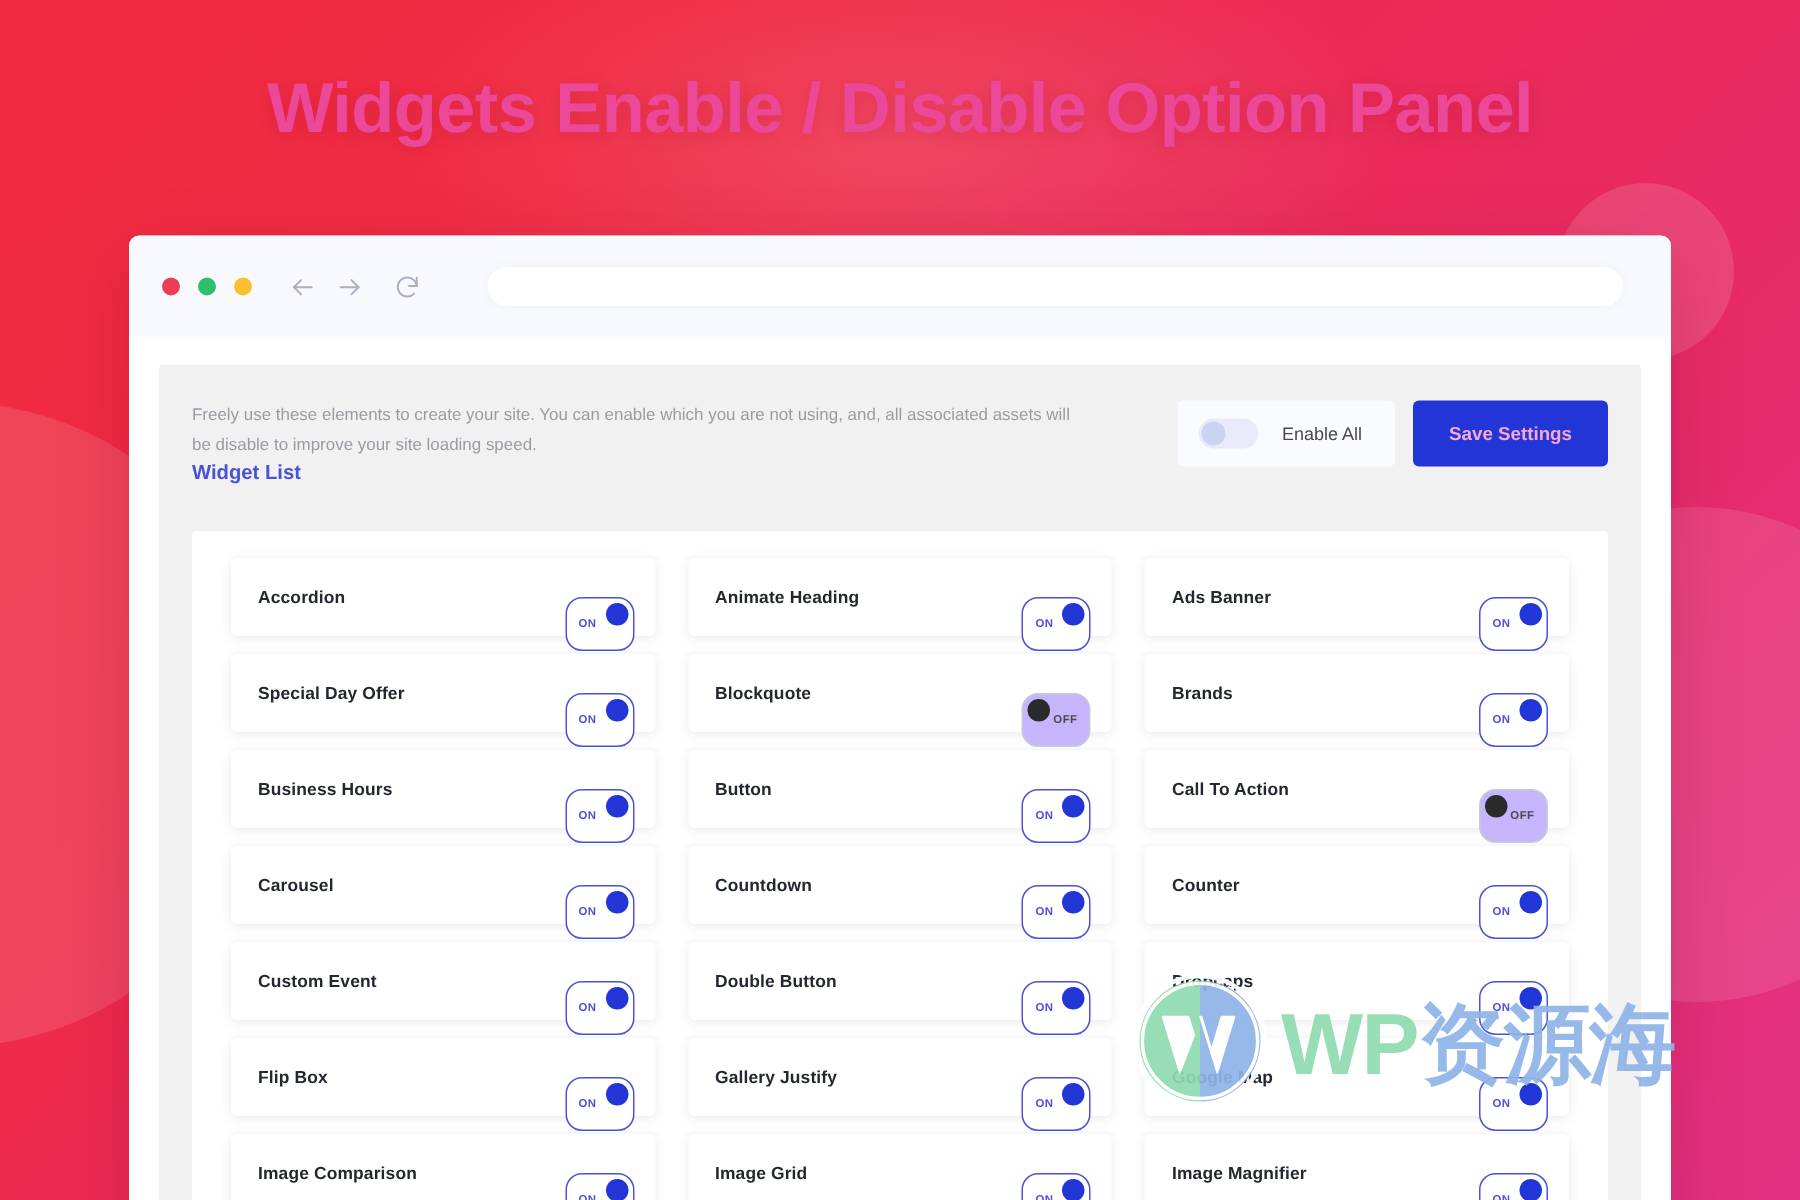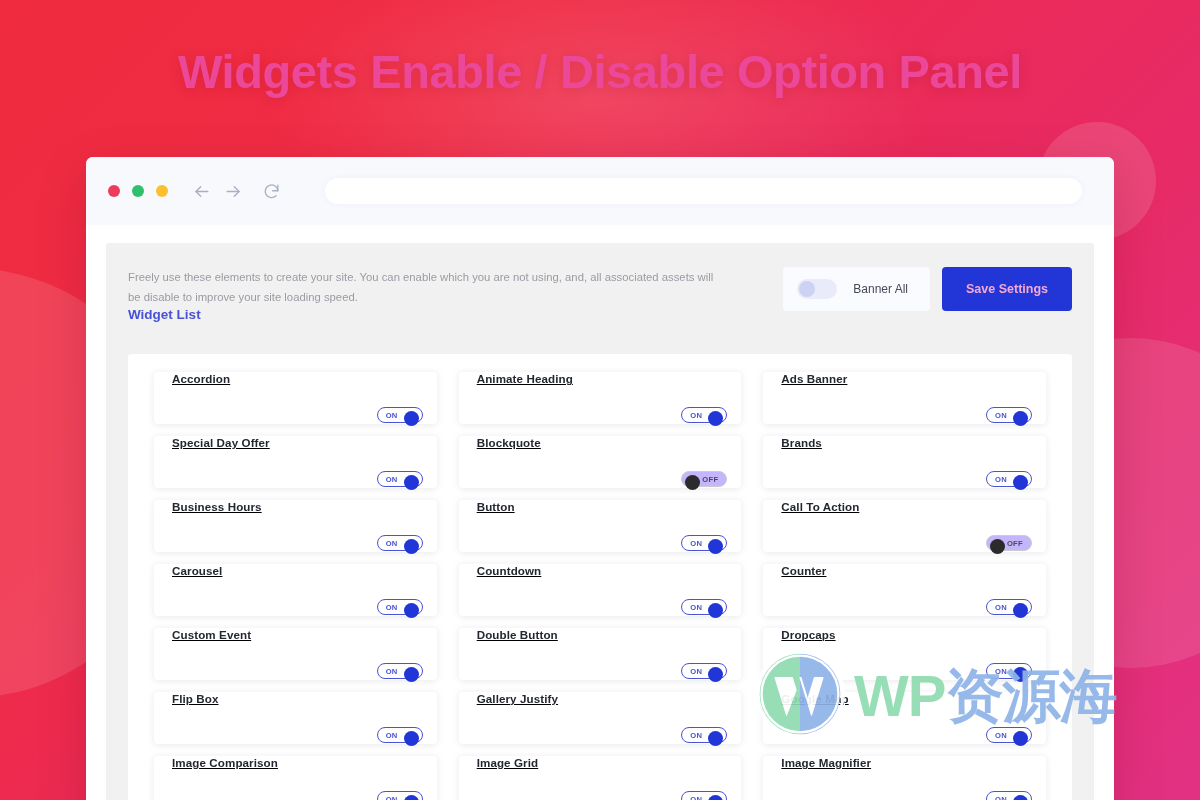--- a/index.html
+++ b/index.html
@@ -195,35 +195,35 @@
     column-gap: 22px;
     row-gap: 12px;
   }
 
   .widget-card {
     background: #ffffff;
     border-radius: 4px;
     box-shadow: 0 1px 7px rgba(30,40,90,0.10);
     height: 52px;
     display: flex;
+    align-items: center;
     justify-content: space-between;
     padding: 0 14px 0 18px;
-    text-decoration: underline;
   }
 
   .widget-name {
     font-size: 11.6px;
     font-weight: bold;
     color: #23272f;
     letter-spacing: 0.1px;
   }
 
   
   .toggle {
-    width: 46px; height: 16px;
+    width: 46px; height: 36px;
     border-radius: 11px;
     display: flex;
     align-items: center;
     position: relative;
     flex: none;
     cursor: pointer;
     margin-top: 35px;
   }
   .toggle .knob {
     width: 15px; height: 15px;
@@ -315,21 +315,21 @@
 
       <div id="panel-header">
         <div id="panel-heading-text">
           <div id="panel-desc">Freely use these elements to create your site. You can enable which you are not using, and, all associated assets will be disable to improve your site loading speed.</div>
           <div id="panel-title">Widget List</div>
         </div>
 
         <div id="panel-actions">
           <div id="enable-all-box">
             <span id="enable-all-toggle"></span>
-            <span id="enable-all-label">Banner All</span>
+            <span id="enable-all-label">Enable All</span>
           </div>
           <button id="save-settings-button">Save Settings</button>
         </div>
       </div>
 
       <div id="widget-grid-wrap">
         <div id="widget-grid">
             <div class="widget-card">
               <span class="widget-name">Accordion</span>
               <span class="toggle on">

